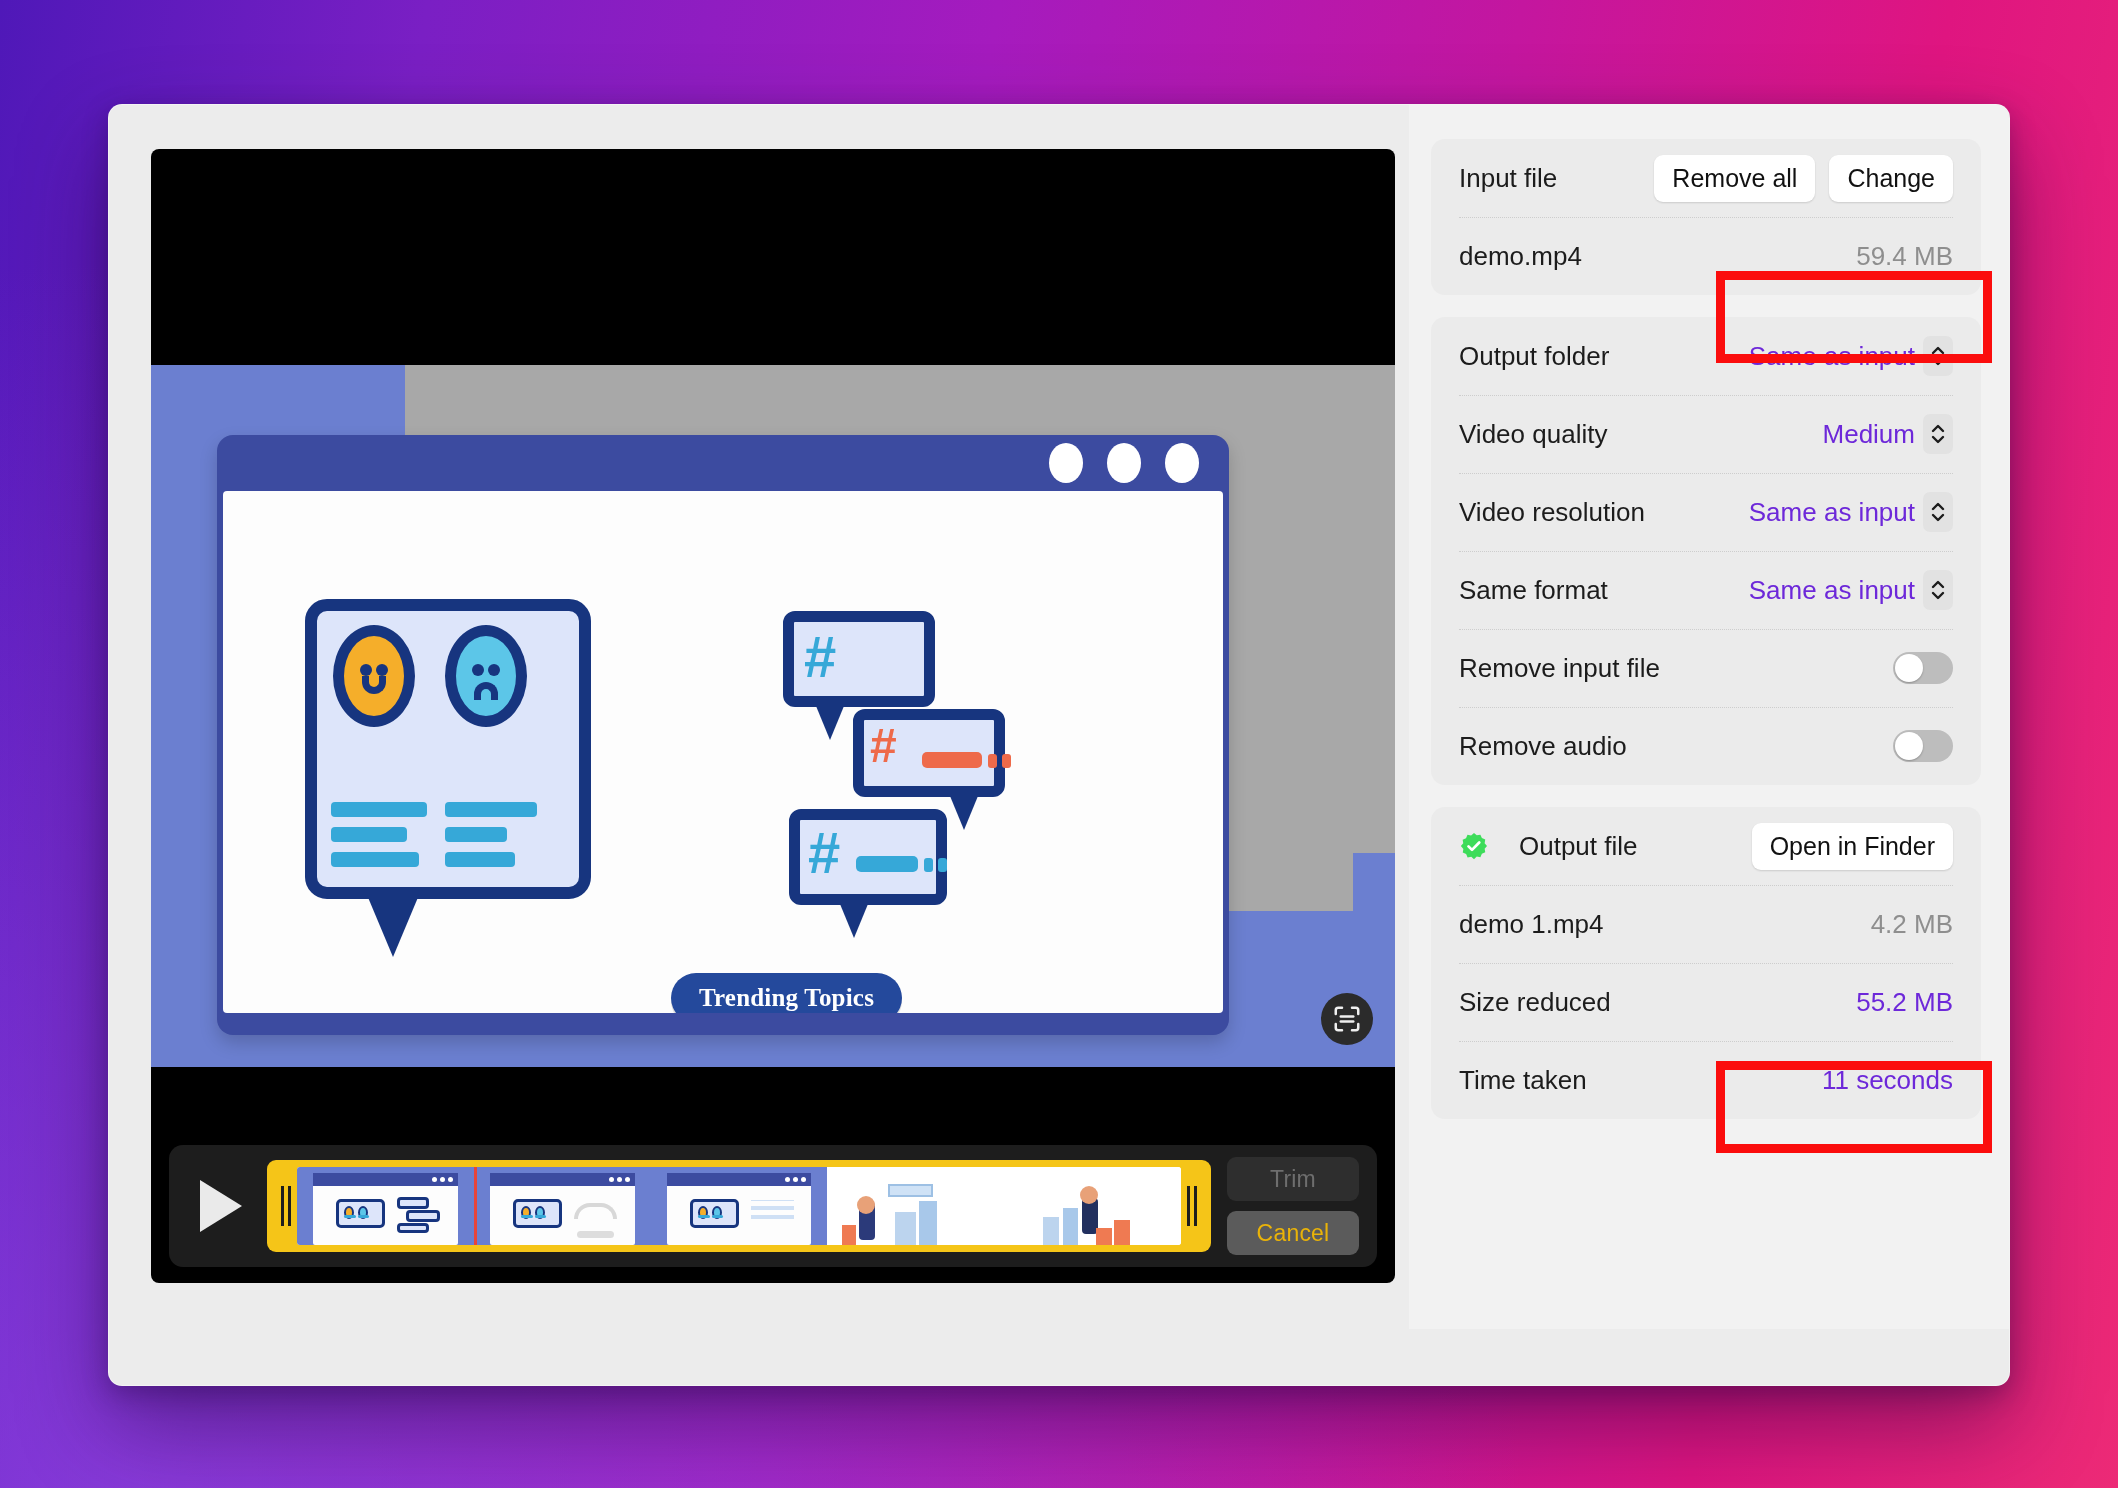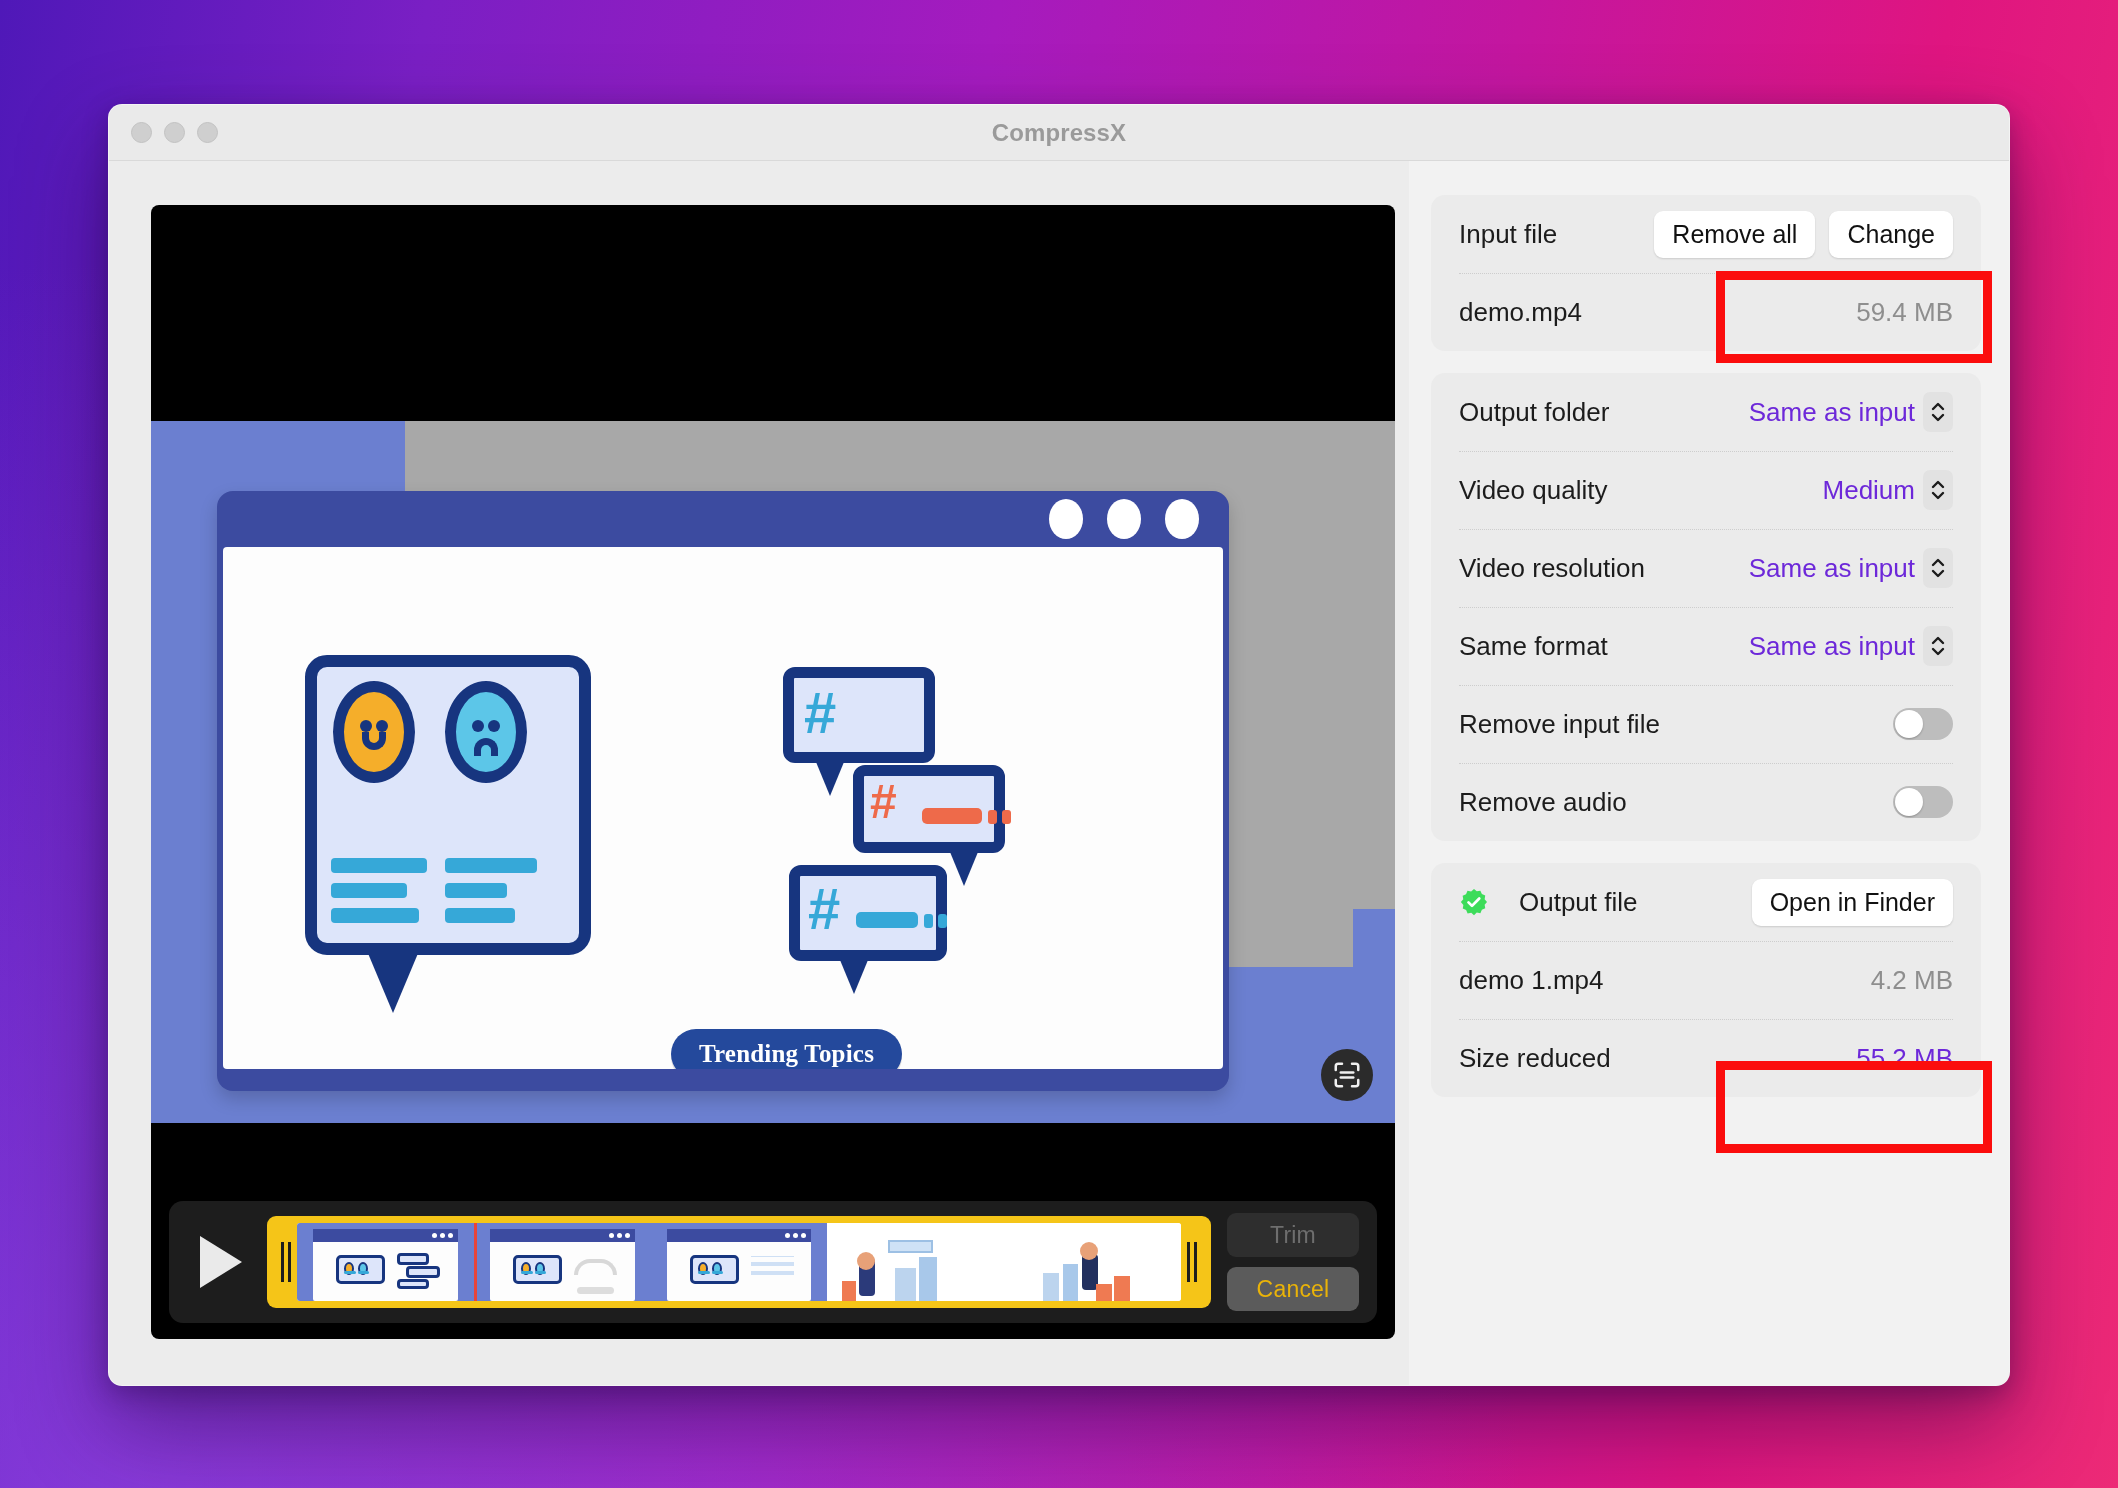--- a/index.html
+++ b/index.html
@@ -188,28 +188,20 @@
   
   .annot { position: absolute; border: 9px solid #fb0d0d; pointer-events: none; z-index: 30; }
   #annot1 { left: 1716px; top: 271px; width: 276px; height: 92px; }
   #annot2 { left: 1716px; top: 1061px; width: 276px; height: 92px; }
 </style>
 </head>
 <body>
 
 <div id="window">
 
-  <div id="titlebar">
-    <div class="traffic">
-      <span class="dot"></span>
-      <span class="dot"></span>
-      <span class="dot"></span>
-    </div>
-    <div id="title">CompressX</div>
-  </div>
 
   <div id="body">
 
     <div id="left">
       <div id="player">
 
         <div id="videoFrame">
           <div class="vf-blue-left"></div>
           <div class="vf-blue-bottom"></div>
           <div class="vf-blue-right"></div>
@@ -480,20 +472,24 @@
           <span class="pillbtn">Open in Finder</span>
         </div>
         <div class="row">
           <span class="label">demo 1.mp4</span>
           <span class="value muted">4.2 MB</span>
         </div>
         <div class="row">
           <span class="label">Size reduced</span>
           <span class="value">55.2 MB</span>
         </div>
+        <div class="row">
+          <span class="label">Time taken</span>
+          <span class="value">11 seconds</span>
+        </div>
       </div>
 
     </div>
   </div>
 </div>
 
 <div class="annot" id="annot1"></div>
 <div class="annot" id="annot2"></div>
 
 </body></html>

